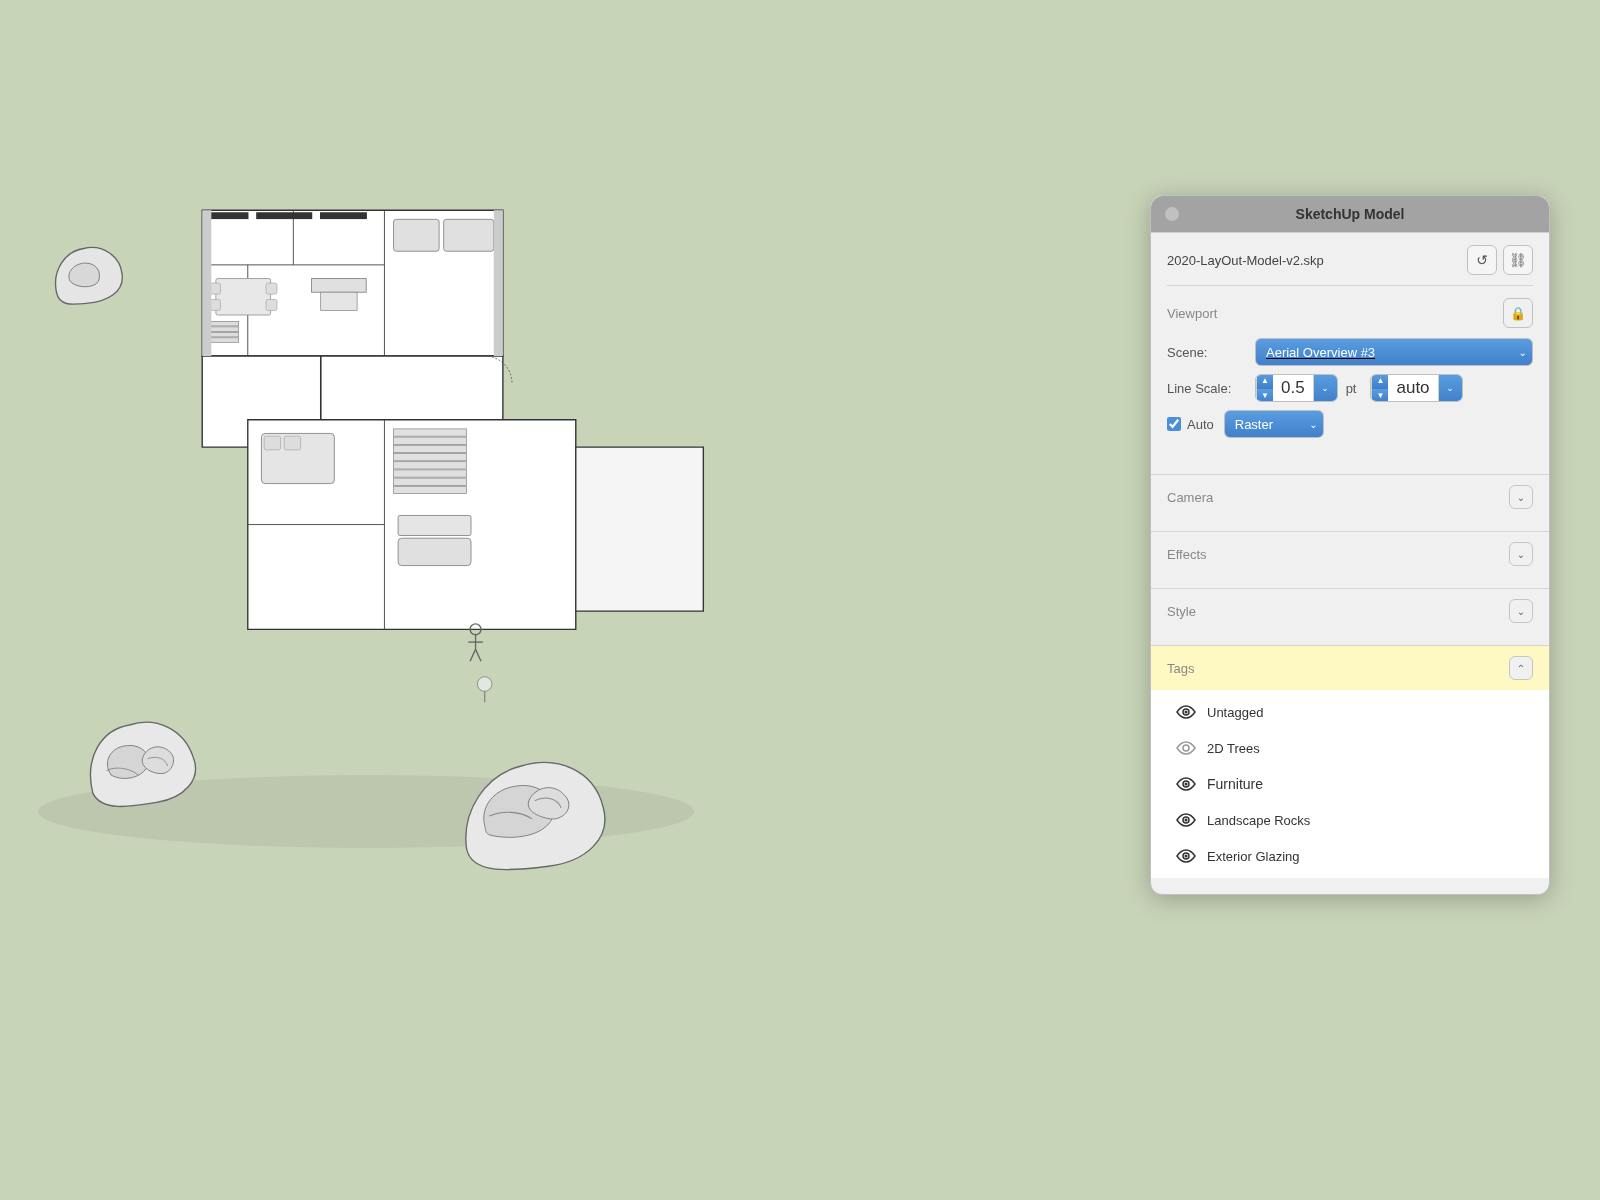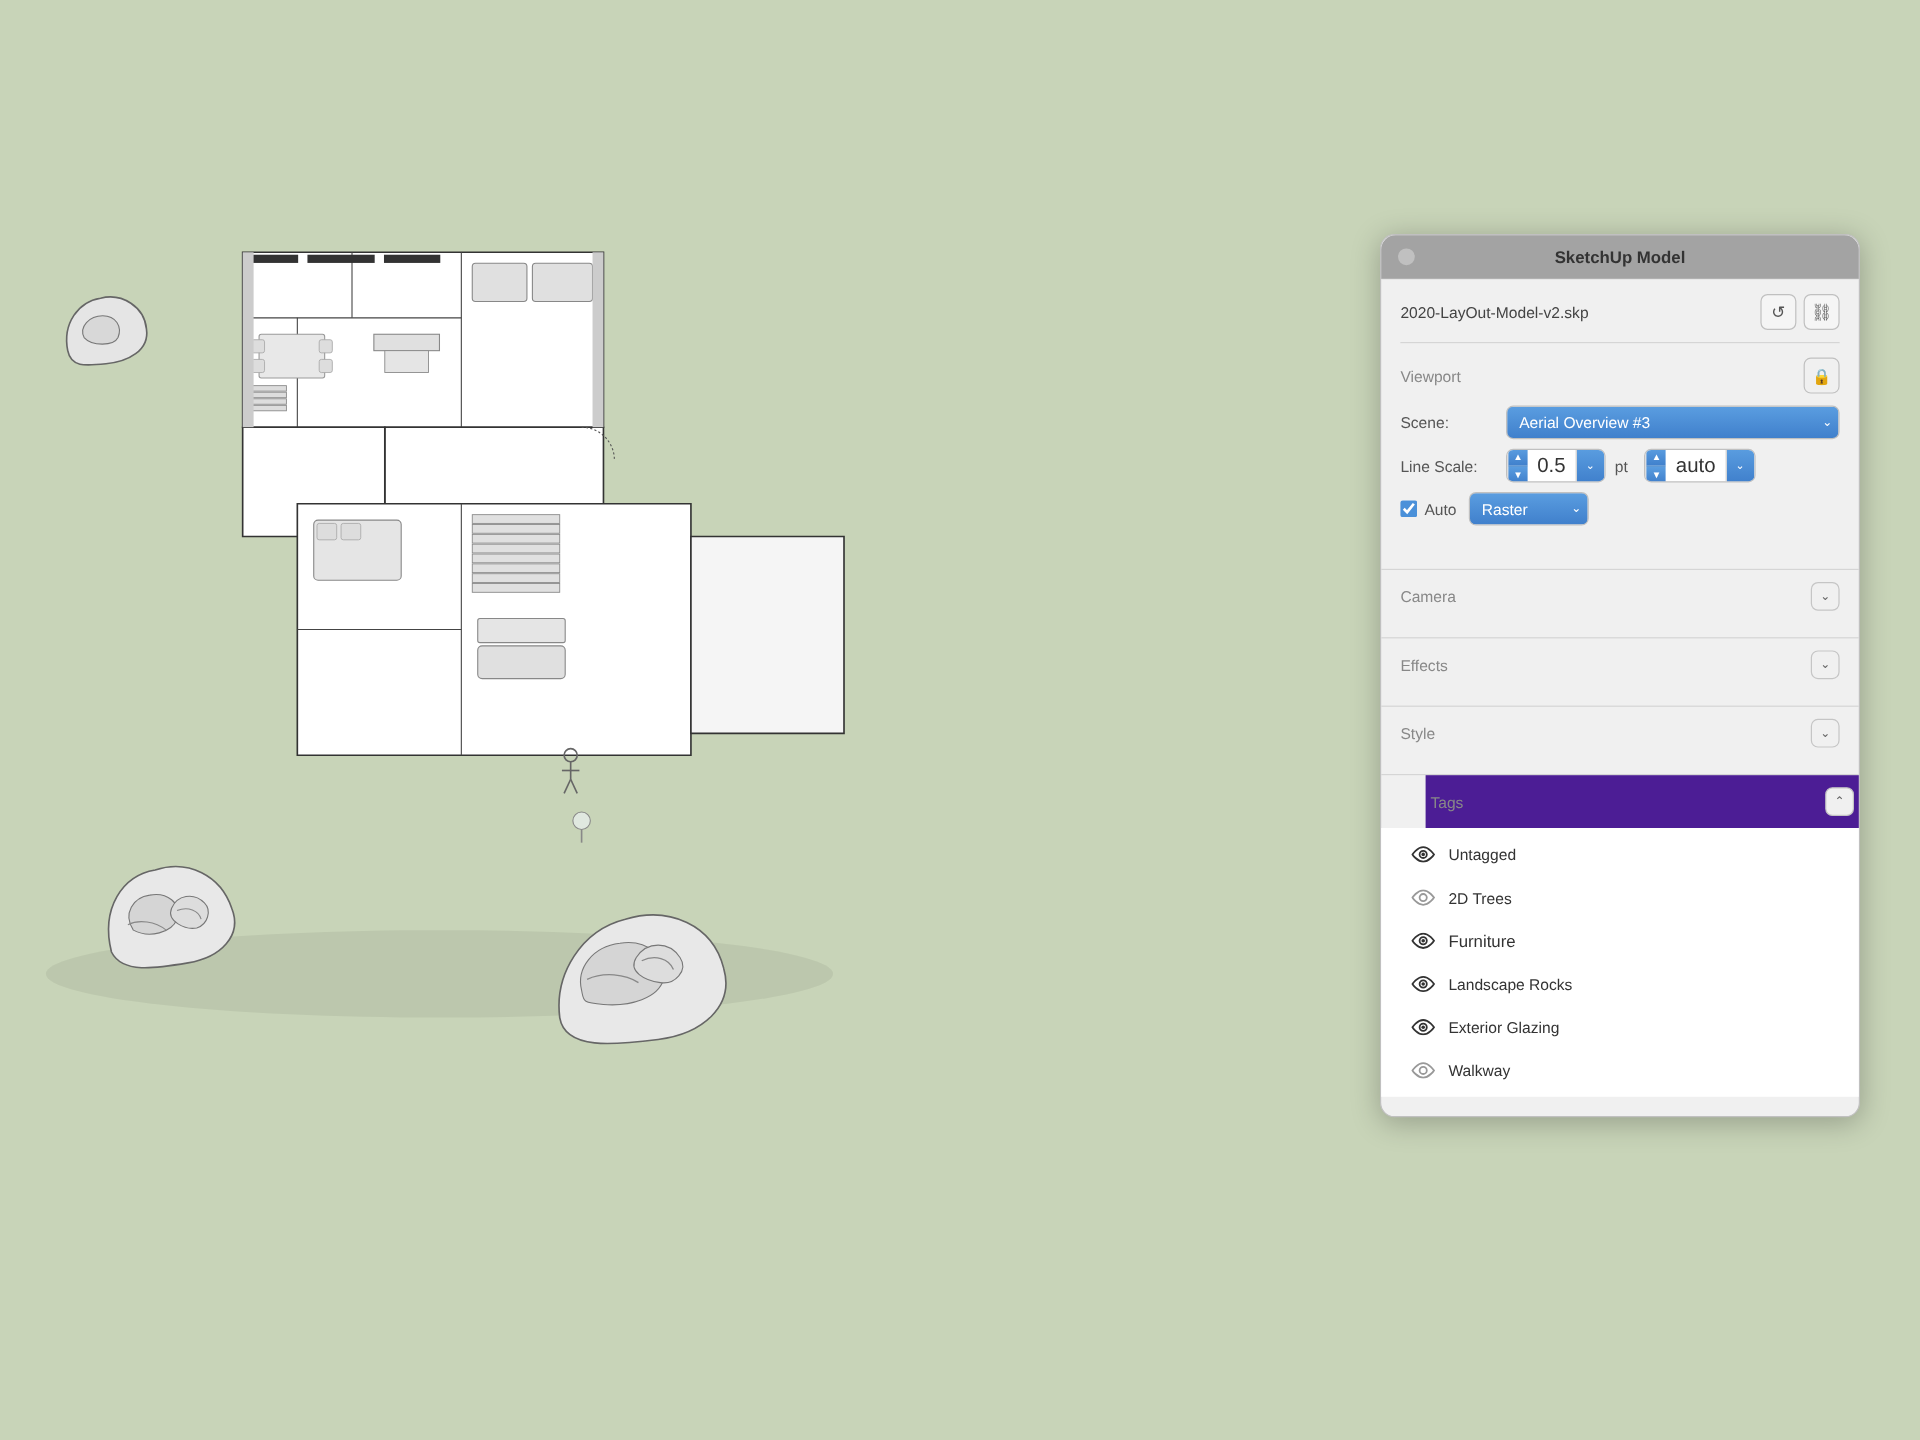--- a/index.html
+++ b/index.html
@@ -189,25 +189,24 @@
 
     
     .tags-section {
       border-top: 1px solid #d5d5d5;
     }
 
     .tags-header {
       display: flex;
       align-items: center;
       justify-content: space-between;
-      padding: 10px 4px;
+      padding: 10px 16px;
       cursor: pointer;
       user-select: none;
-      background: #4c1d95;
-      margin-left: 37px;
+      background: #fef9c3;
     }
 
     .tags-list {
       background: white;
       padding: 4px 0;
     }
 
     .tag-item {
       display: flex;
       align-items: center;
@@ -224,20 +223,21 @@
       display: flex;
       align-items: center;
       justify-content: center;
       flex-shrink: 0;
     }
 
     
     .scene-select-wrapper {
       position: relative;
       flex: 1;
+      text-decoration: underline;
     }
 
     .scene-display {
       height: 28px;
       border-radius: 6px;
       border: 1px solid #c0c0c0;
       background: linear-gradient(to bottom, #5a9de0, #4080cc);
       color: white;
       font-size: 13px;
       padding: 0 28px 0 10px;
@@ -623,25 +623,16 @@
         <div class="tag-item">
           <div class="eye-icon">
             <svg width="20" height="14" viewBox="0 0 20 14" fill="none" xmlns="http://www.w3.org/2000/svg">
       <path d="M10 1C5 1 1 7 1 7C1 7 5 13 10 13C15 13 19 7 19 7C19 7 15 1 10 1Z" stroke="#333" stroke-width="1.5" fill="white"></path>
       <circle cx="10" cy="7" r="3" stroke="#333" stroke-width="1.5" fill="white"></circle>
       <circle cx="10" cy="7" r="1.5" fill="#333"></circle>
     </svg>
           </div>
           <span style="font-size: 13px; color: rgb(51, 51, 51);">Exterior Glazing</span>
         </div>
-        <div class="tag-item">
-          <div class="eye-icon">
-            <svg width="20" height="14" viewBox="0 0 20 14" fill="none" xmlns="http://www.w3.org/2000/svg">
-      <path d="M10 1C5 1 1 7 1 7C1 7 5 13 10 13C15 13 19 7 19 7C19 7 15 1 10 1Z" stroke="#999" stroke-width="1.5" fill="white"></path>
-      <circle cx="10" cy="7" r="3" stroke="#999" stroke-width="1.5" fill="white"></circle>
-    </svg>
-          </div>
-          <span style="font-size: 13px; color: rgb(51, 51, 51);">Walkway</span>
-        </div>
       </div>
   </div>
 
 </div>
 
 </body></html>

